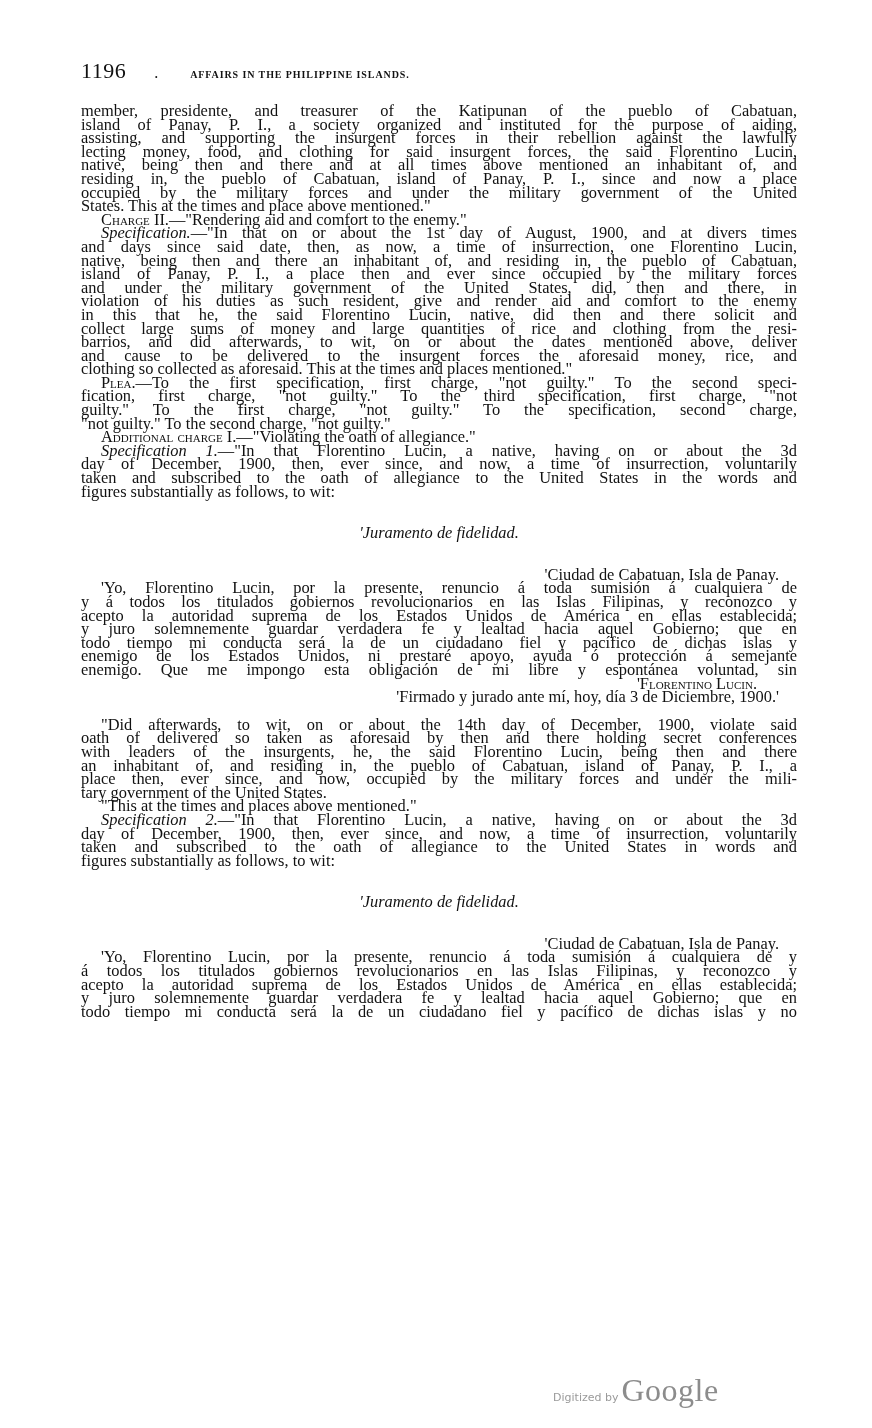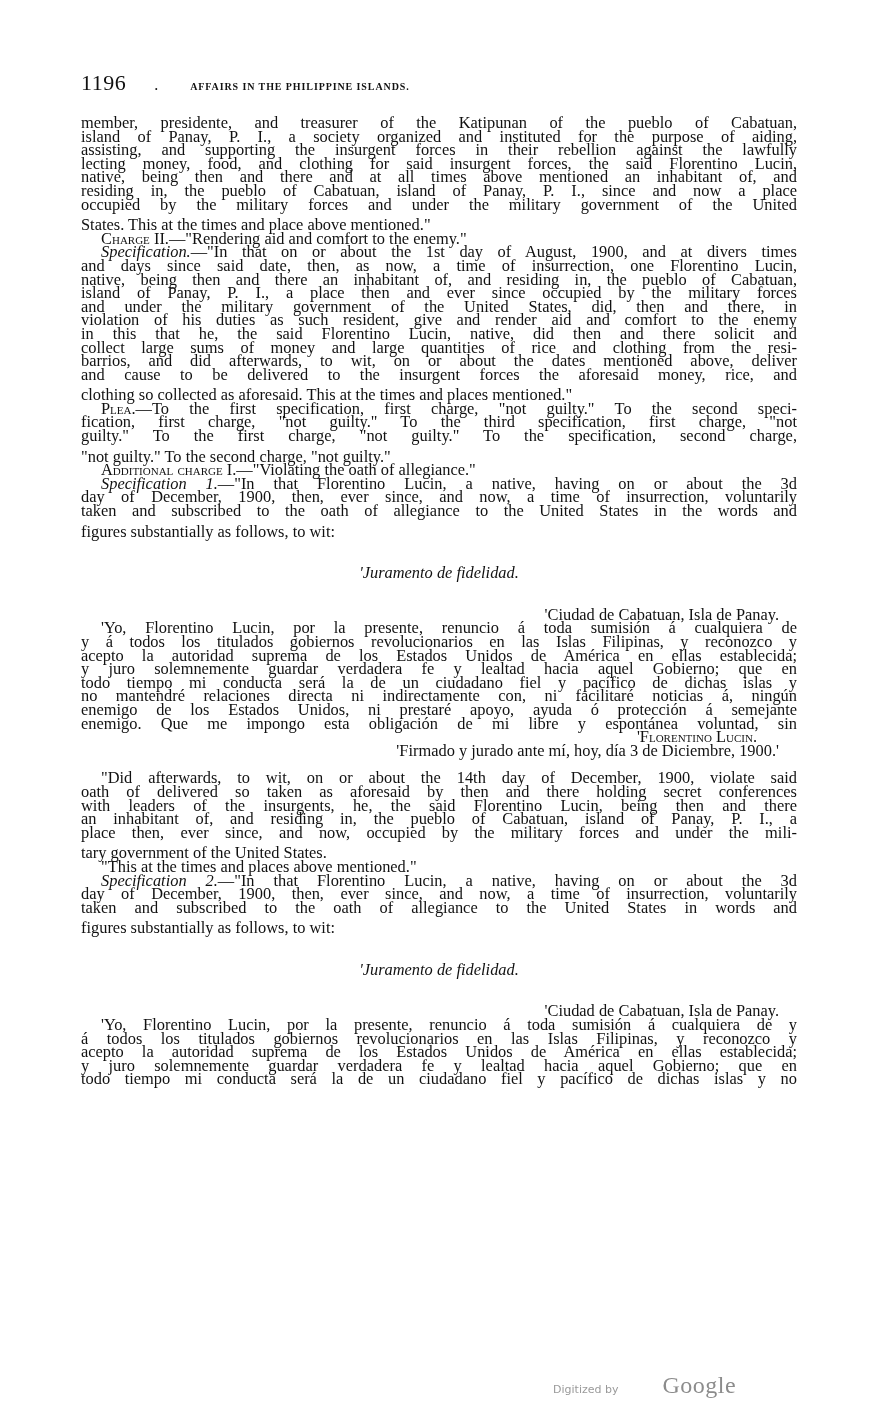--- a/index.html
+++ b/index.html
@@ -1,34 +1,34 @@
 <!DOCTYPE html>
 <html><head>
 <meta charset="utf-8">
 <style>
   html, body { margin: 0; padding: 0; background: #ffffff; }
   body { width: 872px; height: 1428px; position: relative; overflow: hidden; color: #111; }
-  .page { position: absolute; left: 81px; top: 76px; width: 716px; font-family: "Liberation Serif", "DejaVu Serif", serif; font-size: 16.4px; line-height: 13.6px; }
+  .page { position: absolute; left: 81px; top: 64px; width: 716px; font-family: "Liberation Serif", "DejaVu Serif", serif; font-size: 16.4px; line-height: 13.6px; }
   .header { display: flex; align-items: baseline; height: 40px; }
   .pnum { font-size: 22px; font-weight: normal; letter-spacing: 0.5px; }
   .dot { margin-left: 28px; font-size: 16px; }
   .running { margin-left: 32px; font-size: 10px; font-weight: bold; letter-spacing: 0.9px; }
   p { margin: 0; text-align: justify; text-align-last: auto; }
   .ind { text-indent: 20px; }
   .lines span.l { display: block; text-align: justify; text-align-last: justify; white-space: normal; }
-  .lines span.last { text-align-last: left; margin-top: 7px; }
+  .lines span.last { text-align-last: left; }
   .sc { font-variant: small-caps; }
   .it { font-style: italic; }
   .center { text-align: center; }
   .right-block { text-align: right; }
   .gap-s { height: 14px; }
   .gap-m { height: 28px; }
-  .watermark { position: absolute; left: 553px; top: 1372px; display: flex; align-items: baseline; color: #9a9a9a; gap: 41px; }
+  .watermark { position: absolute; left: 553px; top: 1372px; display: flex; align-items: baseline; color: #9a9a9a; }
   .wm-small { font-family: "DejaVu Sans", sans-serif; font-size: 11px; margin-right: 3px; }
-  .wm-big { font-family: "Liberation Serif", serif; font-size: 24px; color: #8c8c8c; letter-spacing: 0.5px; }
+  .wm-big { font-family: "Liberation Serif", serif; font-size: 32px; color: #8c8c8c; letter-spacing: 0.5px; }
 </style>
 </head>
 <body>
 
 <div class="page">
 
   <div class="header">
     <span class="pnum">1196</span>
     <span class="dot">.</span>
     <span class="running">AFFAIRS IN THE PHILIPPINE ISLANDS.</span>
@@ -85,21 +85,20 @@
   <p class="center it">'Juramento de fidelidad.</p>
   <div class="gap-m"></div>
   <p class="right-block" style="padding-right:18px">'Ciudad de Cabatuan, Isla de Panay.</p>
 
   <div class="lines">
     <span class="l" style="padding-left:20px">'Yo, Florentino Lucin, por la presente, renuncio á toda sumisión á cualquiera de</span>
     <span class="l">y á todos los titulados gobiernos revolucionarios en las Islas Filipinas, y reconozco y</span>
     <span class="l">acepto la autoridad suprema de los Estados Unidos de América en ellas establecida;</span>
     <span class="l">y juro solemnemente guardar verdadera fe y lealtad hacia aquel Gobierno; que en</span>
     <span class="l">todo tiempo mi conducta será la de un ciudadano fiel y pacífico de dichas islas y</span>
-    <span class="l">no mantendré relaciones directa ni indirectamente con, ni facilitaré noticias á, ningún</span>
     <span class="l">enemigo de los Estados Unidos, ni prestaré apoyo, ayuda ó protección á semejante</span>
     <span class="l">enemigo.   Que me impongo esta obligación de mi libre y espontánea voluntad, sin</span>
   </div>
   <p class="right-block sc" style="padding-right:40px">'Florentino Lucin.</p>
   <p class="right-block" style="padding-right:18px">'Firmado y jurado ante mí, hoy, día 3 de Diciembre, 1900.'</p>
 
   <div class="gap-s"></div>
 
   <div class="lines">
     <span class="l" style="padding-left:20px">"Did afterwards, to wit, on or about the 14th day of December, 1900, violate said</span>

